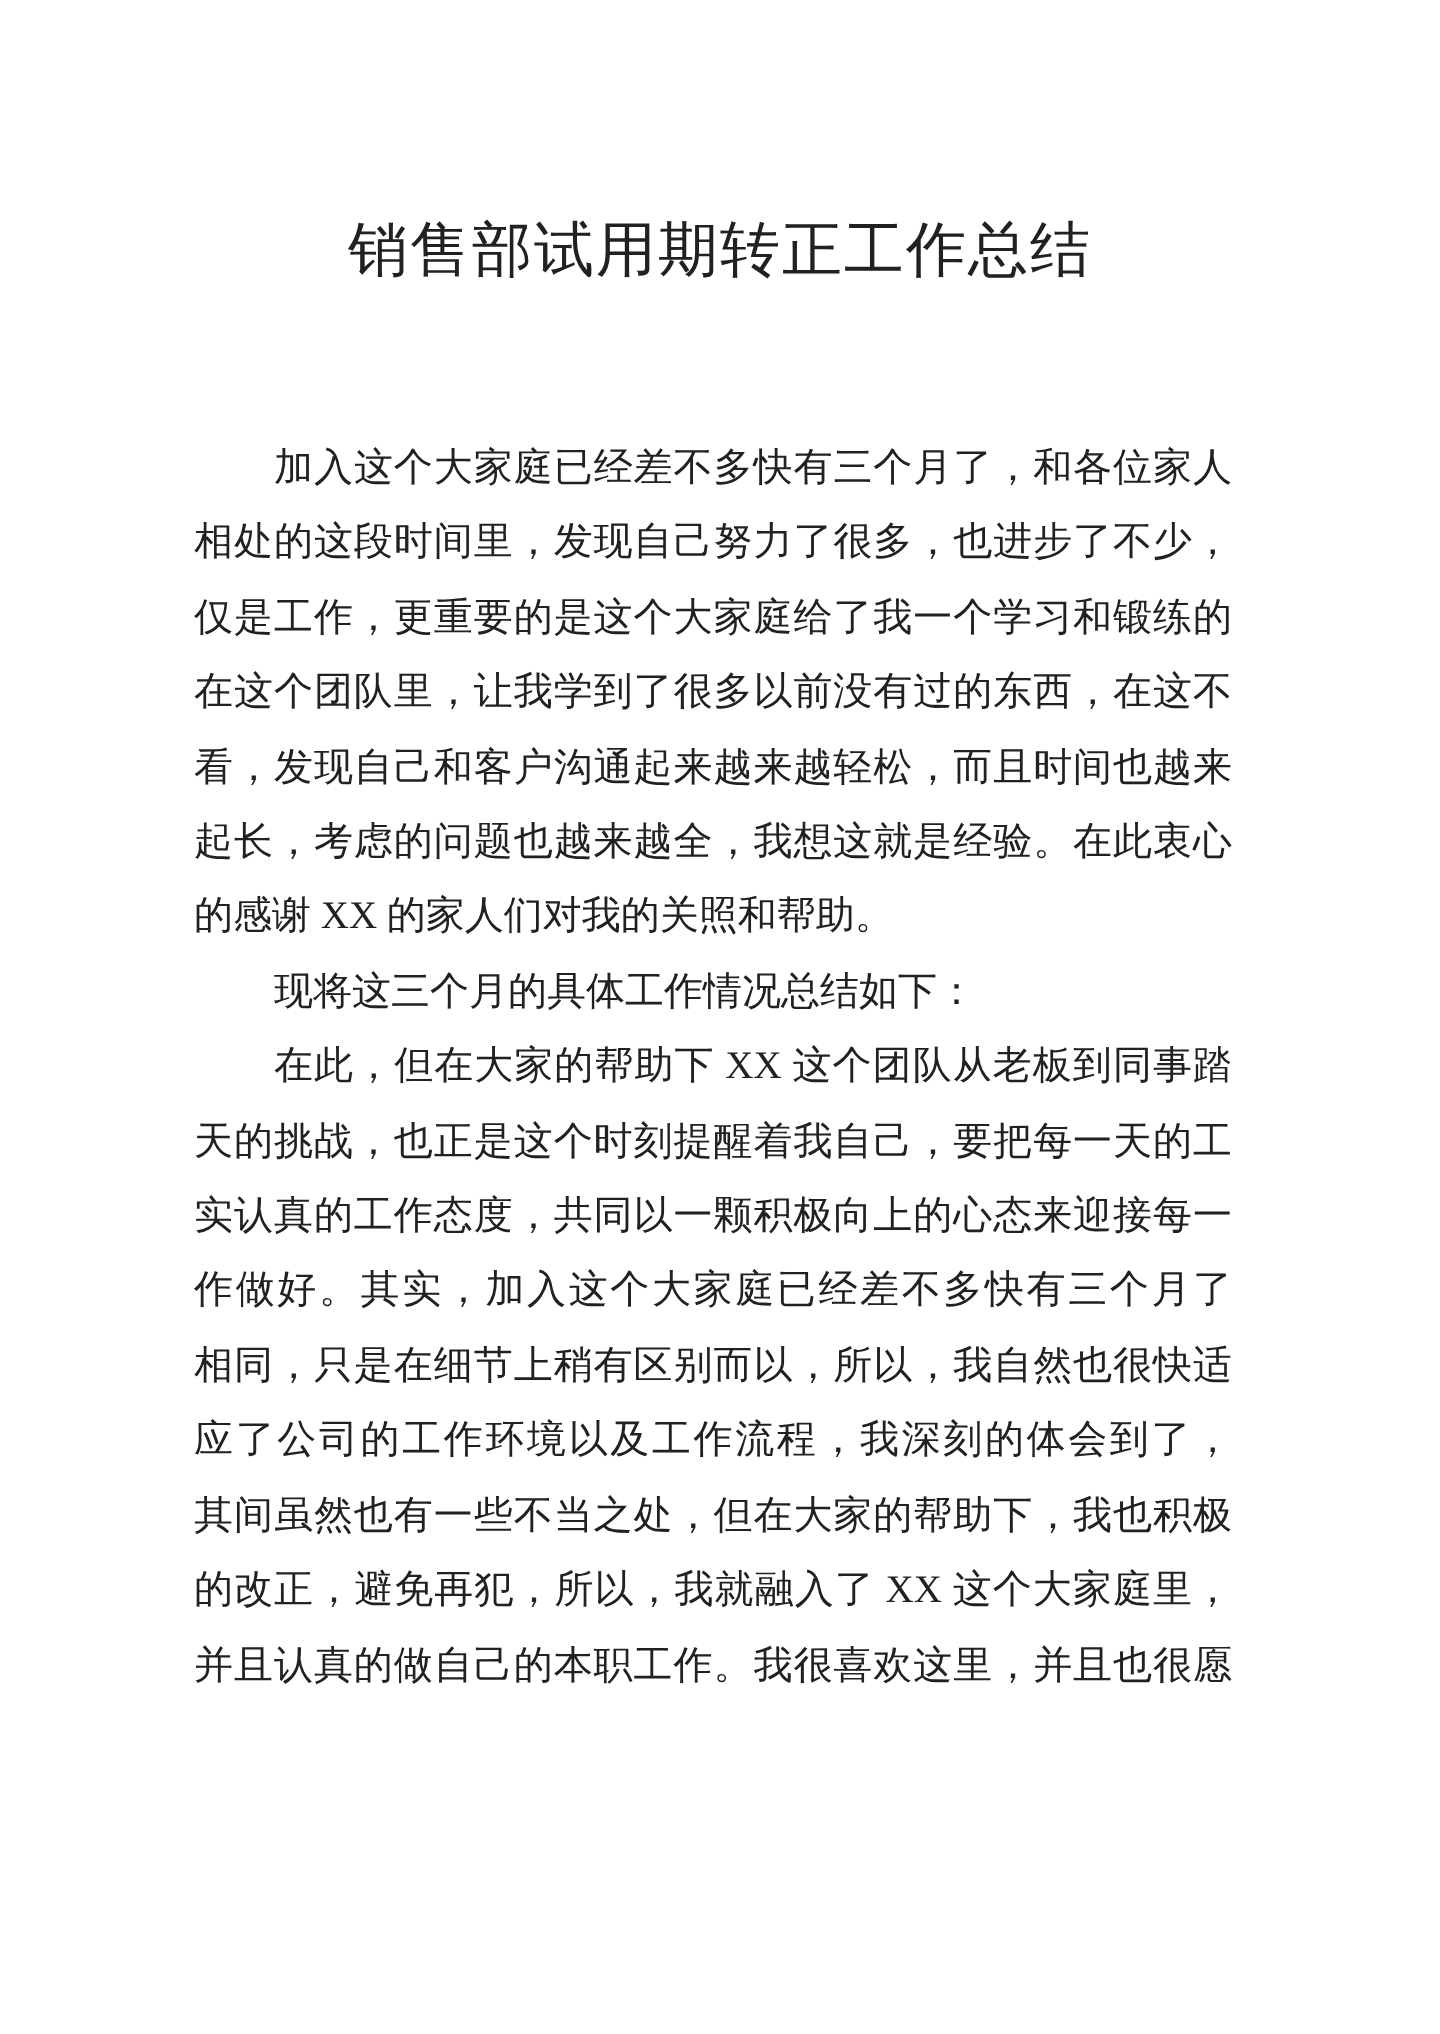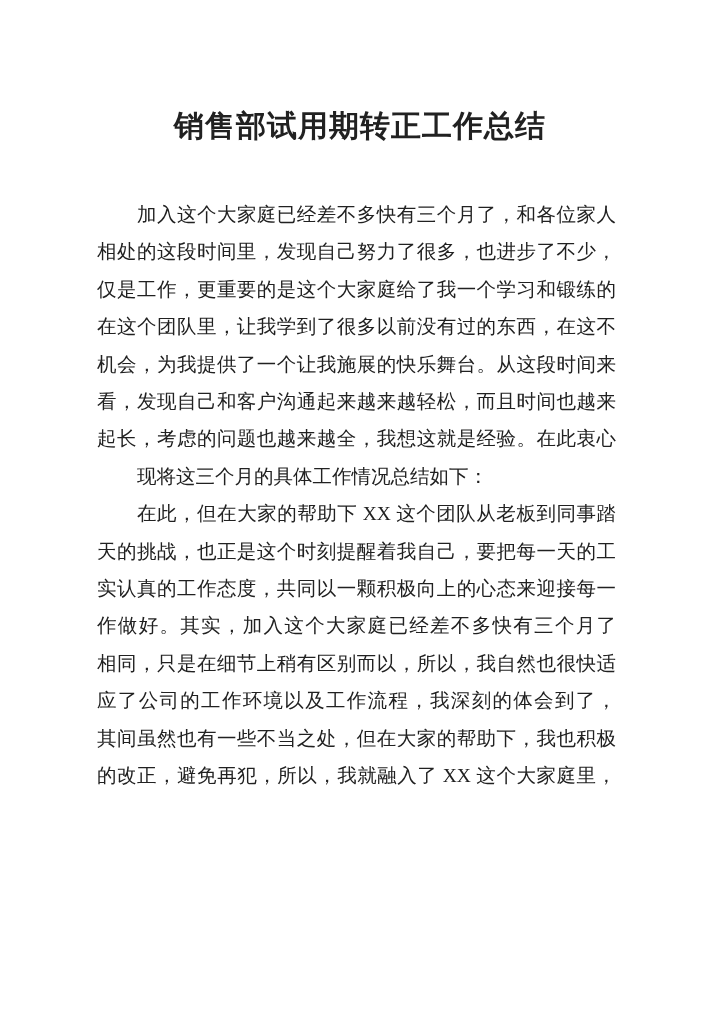--- a/index.html
+++ b/index.html
@@ -15,26 +15,26 @@
     overflow: hidden;
     font-family: "Liberation Serif", "DejaVu Serif", serif;
     color: #212121;
   }
   .doc-title {
     margin: 106px 0 0 0;
     height: 40px;
     line-height: 40px;
     text-align: center;
     font-size: 30px;
-    font-weight: bold;
+    font-weight: normal;
     letter-spacing: 1px;
     white-space: nowrap;
   }
   .doc-body {
-    margin: 50px 104px 0 97px;
+    margin: 70px 104px 0 97px;
   }
   .line {
     font-size: 19.5px;
     line-height: 37.4px;
     text-align: justify;
     text-align-last: justify;
     white-space: nowrap;
     overflow: hidden;
   }
   .line.end {
@@ -47,26 +47,27 @@
 </head>
 <body>
 
 <div class="page">
   <h1 class="doc-title">销售部试用期转正工作总结</h1>
   <div class="doc-body">
     <div class="line indent">加入这个大家庭已经差不多快有三个月了，和各位家人</div>
     <div class="line">相处的这段时间里，发现自己努力了很多，也进步了不少，</div>
     <div class="line">仅是工作，更重要的是这个大家庭给了我一个学习和锻练的</div>
     <div class="line">在这个团队里，让我学到了很多以前没有过的东西，在这不</div>
-    <div class="line">机会，为我提供了一个让我施展的快乐舞台。从这段时间来</div>
     <div class="line">看，发现自己和客户沟通起来越来越轻松，而且时间也越来</div>
     <div class="line">起长，考虑的问题也越来越全，我想这就是经验。在此衷心</div>
+    <div class="line end">的感谢 XX 的家人们对我的关照和帮助。</div>
     <div class="line indent end">现将这三个月的具体工作情况总结如下：</div>
     <div class="line indent">在此，但在大家的帮助下 XX 这个团队从老板到同事踏</div>
     <div class="line">天的挑战，也正是这个时刻提醒着我自己，要把每一天的工</div>
     <div class="line">实认真的工作态度，共同以一颗积极向上的心态来迎接每一</div>
     <div class="line">作做好。其实，加入这个大家庭已经差不多快有三个月了</div>
     <div class="line">相同，只是在细节上稍有区别而以，所以，我自然也很快适</div>
     <div class="line">应了公司的工作环境以及工作流程，我深刻的体会到了，</div>
     <div class="line">其间虽然也有一些不当之处，但在大家的帮助下，我也积极</div>
     <div class="line">的改正，避免再犯，所以，我就融入了 XX 这个大家庭里，</div>
+    <div class="line">并且认真的做自己的本职工作。我很喜欢这里，并且也很愿</div>
   </div>
 </div>
 
 </body></html>

